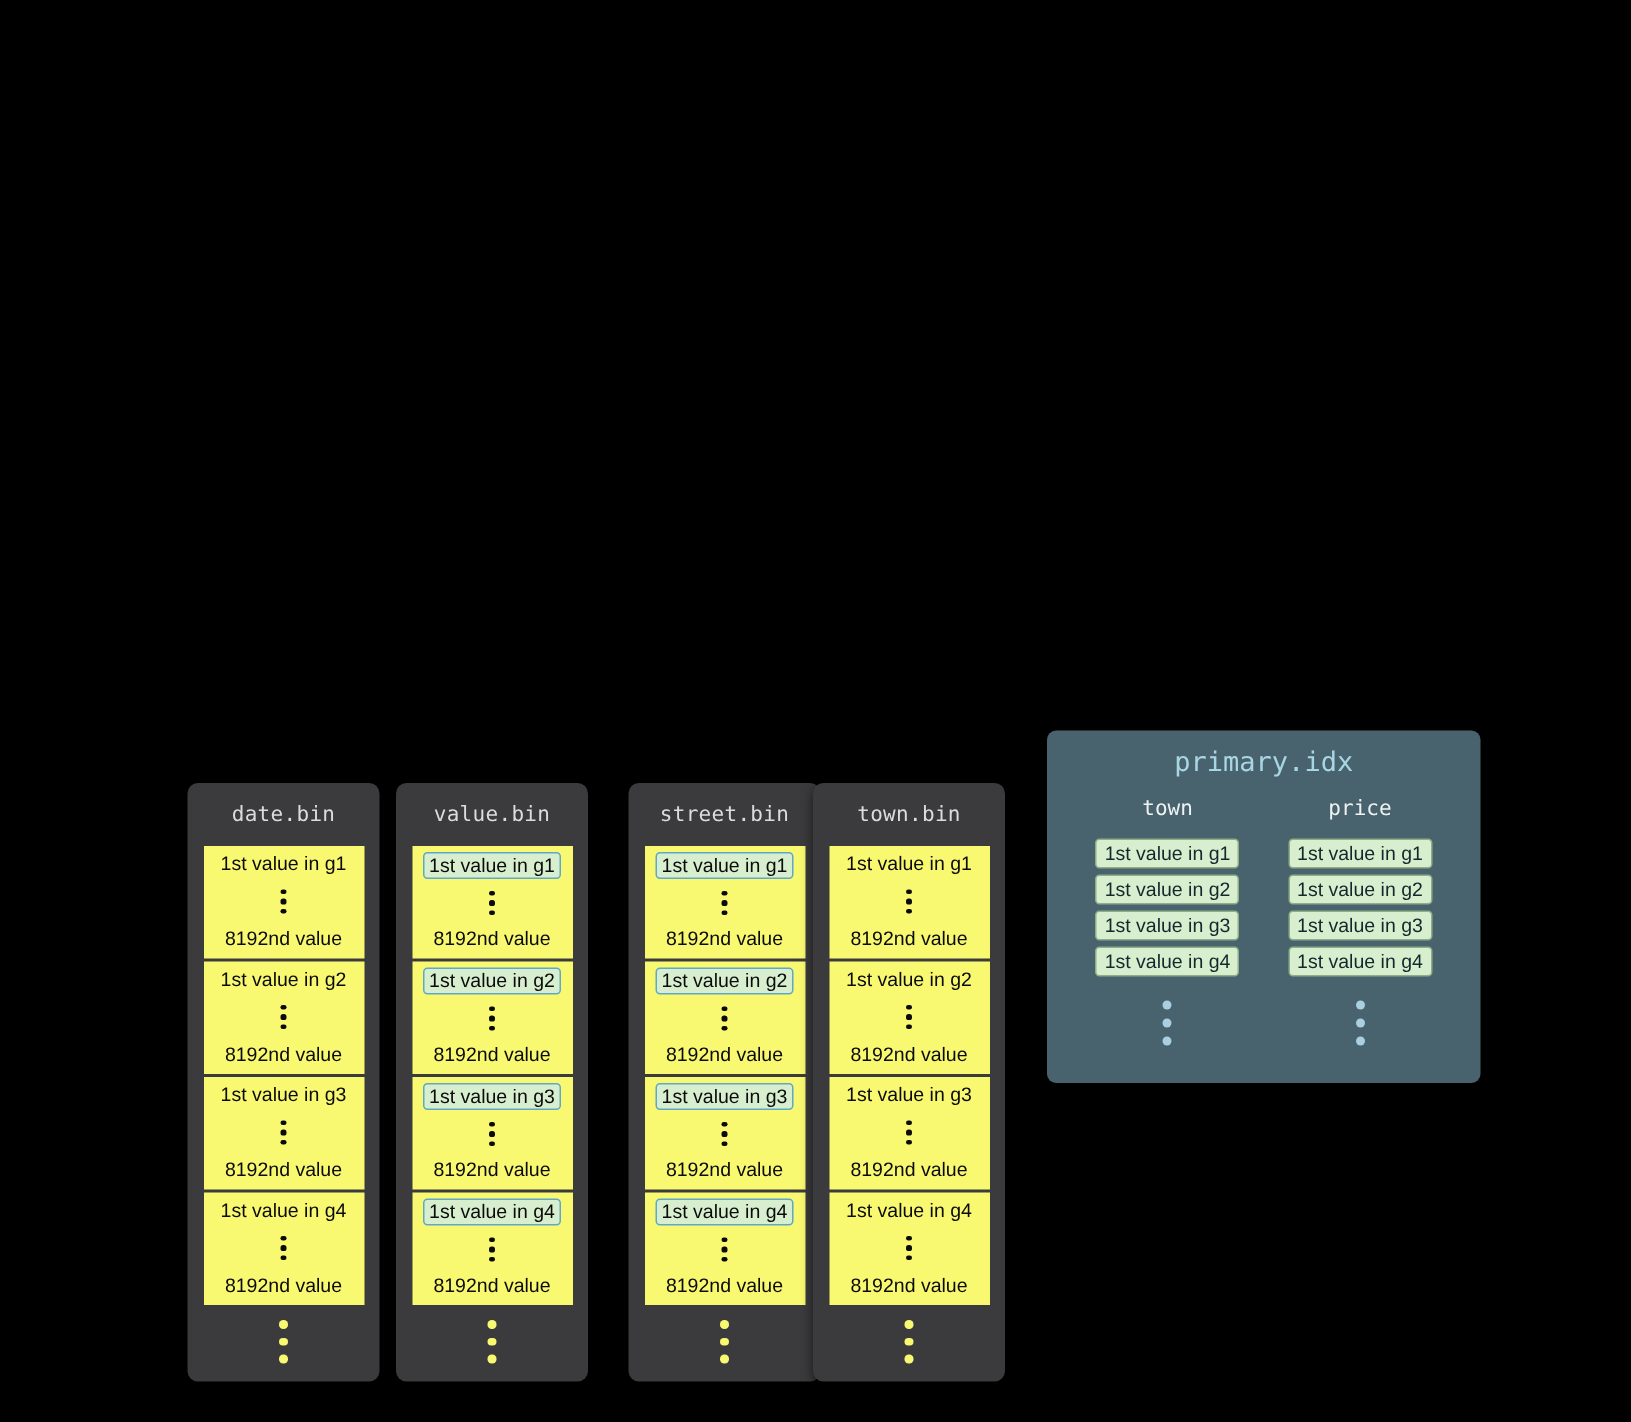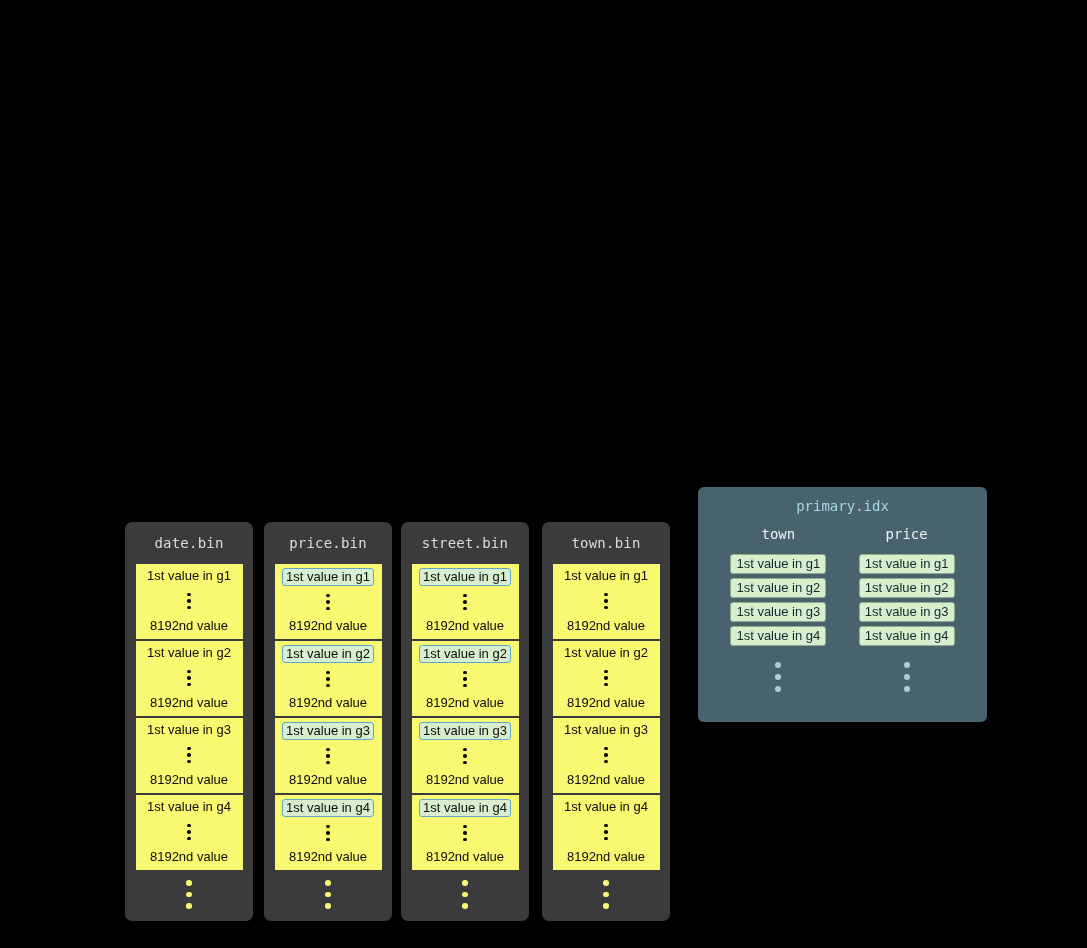--- a/index.html
+++ b/index.html
@@ -100,21 +100,21 @@
     height: 235px;
     background: #48636e;
     border-radius: 6px;
     box-shadow: 0 3px 10px rgba(0,0,0,0.6);
     box-sizing: border-box;
   }
   .idx-title {
     padding-top: 11px;
     text-align: center;
     font-family: "DejaVu Sans Mono", monospace;
-    font-size: 14px;
+    font-size: 18px;
     color: #a9d6e5;
   }
   .idx-cols {
     display: flex;
     justify-content: space-evenly;
     margin-top: 12px;
   }
   .idx-col {
     display: flex;
     flex-direction: column;
@@ -196,21 +196,21 @@
       <div class="g-last">8192nd value</div>
     </div>
     <div class="col-ellipsis">
         <i></i>
         <i></i>
         <i></i>
       </div>
   </div>
 
   <div class="bin-col" style="left:264px">
-    <div class="bin-title">price.bin</div>
+    <div class="bin-title">value.bin</div>
     <div class="granule">
       <div class="g-first marked">1st value in g1</div>
       <div class="dots">
           <i></i>
           <i></i>
           <i></i>
         </div>
       <div class="g-last">8192nd value</div>
     </div>
     <div class="granule">
@@ -240,21 +240,21 @@
         </div>
       <div class="g-last">8192nd value</div>
     </div>
     <div class="col-ellipsis">
         <i></i>
         <i></i>
         <i></i>
       </div>
   </div>
 
-  <div class="bin-col" style="left:401px">
+  <div class="bin-col" style="left:419px">
     <div class="bin-title">street.bin</div>
     <div class="granule">
       <div class="g-first marked">1st value in g1</div>
       <div class="dots">
           <i></i>
           <i></i>
           <i></i>
         </div>
       <div class="g-last">8192nd value</div>
     </div>

